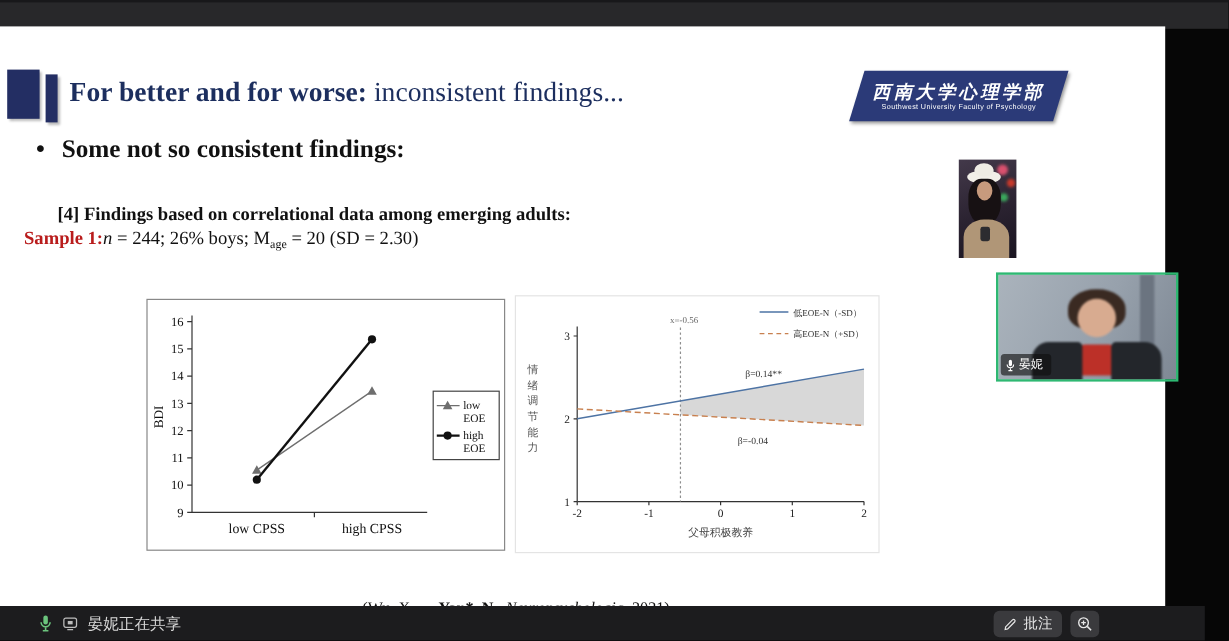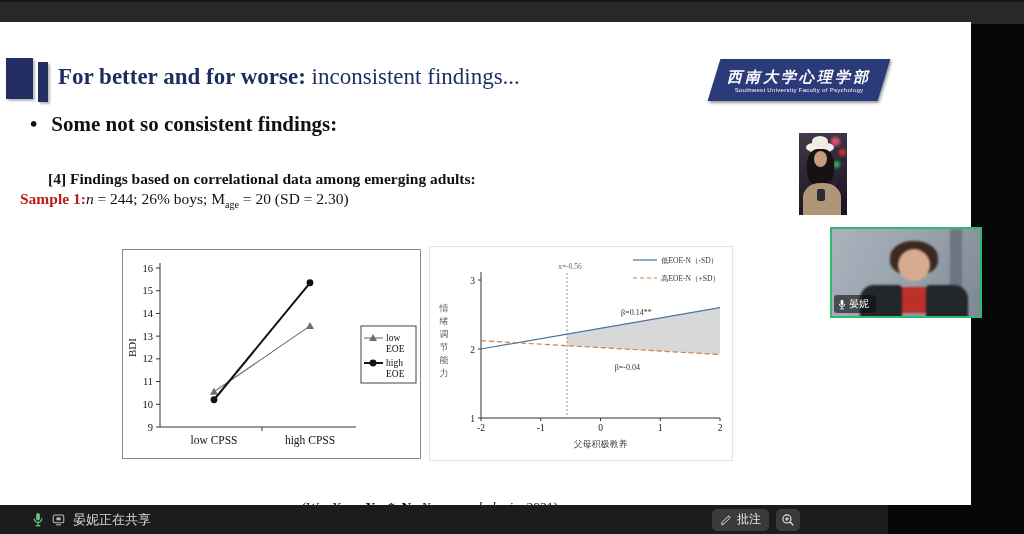--- a/index.html
+++ b/index.html
@@ -55,21 +55,21 @@
   .video .frame{position:absolute;left:118px;top:0;width:12px;height:87px;background:#6b7480;}
   .video .hair{position:absolute;left:58px;top:12px;width:48px;height:34px;border-radius:48% 48% 40% 40%;background:#3a2a22;}
   .video .face{position:absolute;left:66px;top:20px;width:32px;height:32px;border-radius:50%;background:#d8ab90;}
   .video .shirt{position:absolute;left:64px;top:58px;width:36px;height:26px;background:#bc3028;border-radius:8px 8px 0 0;}
   .video .jacket-l{position:absolute;left:28px;top:56px;width:42px;height:34px;background:#23262b;border-radius:14px 4px 0 0;}
   .video .jacket-r{position:absolute;left:94px;top:56px;width:42px;height:34px;background:#23262b;border-radius:4px 14px 0 0;}
   .nametag{position:absolute;left:2px;bottom:3px;background:rgba(15,15,15,.62);border-radius:3px;
            color:#fff;font-size:10px;padding:2px 7px 2px 4px;display:flex;align-items:center;gap:3px;
            font-family:"Liberation Sans",sans-serif;}
   
-  .bottombar{position:absolute;left:0;top:505px;width:888px;height:29px;background:#1c1c1e;
+  .bottombar{position:absolute;left:0;top:505px;width:1004px;height:29px;background:#1c1c1e;
              display:flex;align-items:center;color:#d8d8d8;}
   .bar-left{display:flex;align-items:center;gap:8px;margin-left:32px;font-size:13px;}
   .bar-right{margin-left:auto;margin-right:88px;display:flex;align-items:center;gap:7px;}
   .btn{background:#3a3a3d;border-radius:5px;height:22px;display:flex;align-items:center;gap:4px;
        padding:0 8px;font-size:12px;color:#e8e8e8;cursor:pointer;}
   .btn.square{width:24px;padding:0;justify-content:center;}
 </style>
 </head>
 <body>
 

